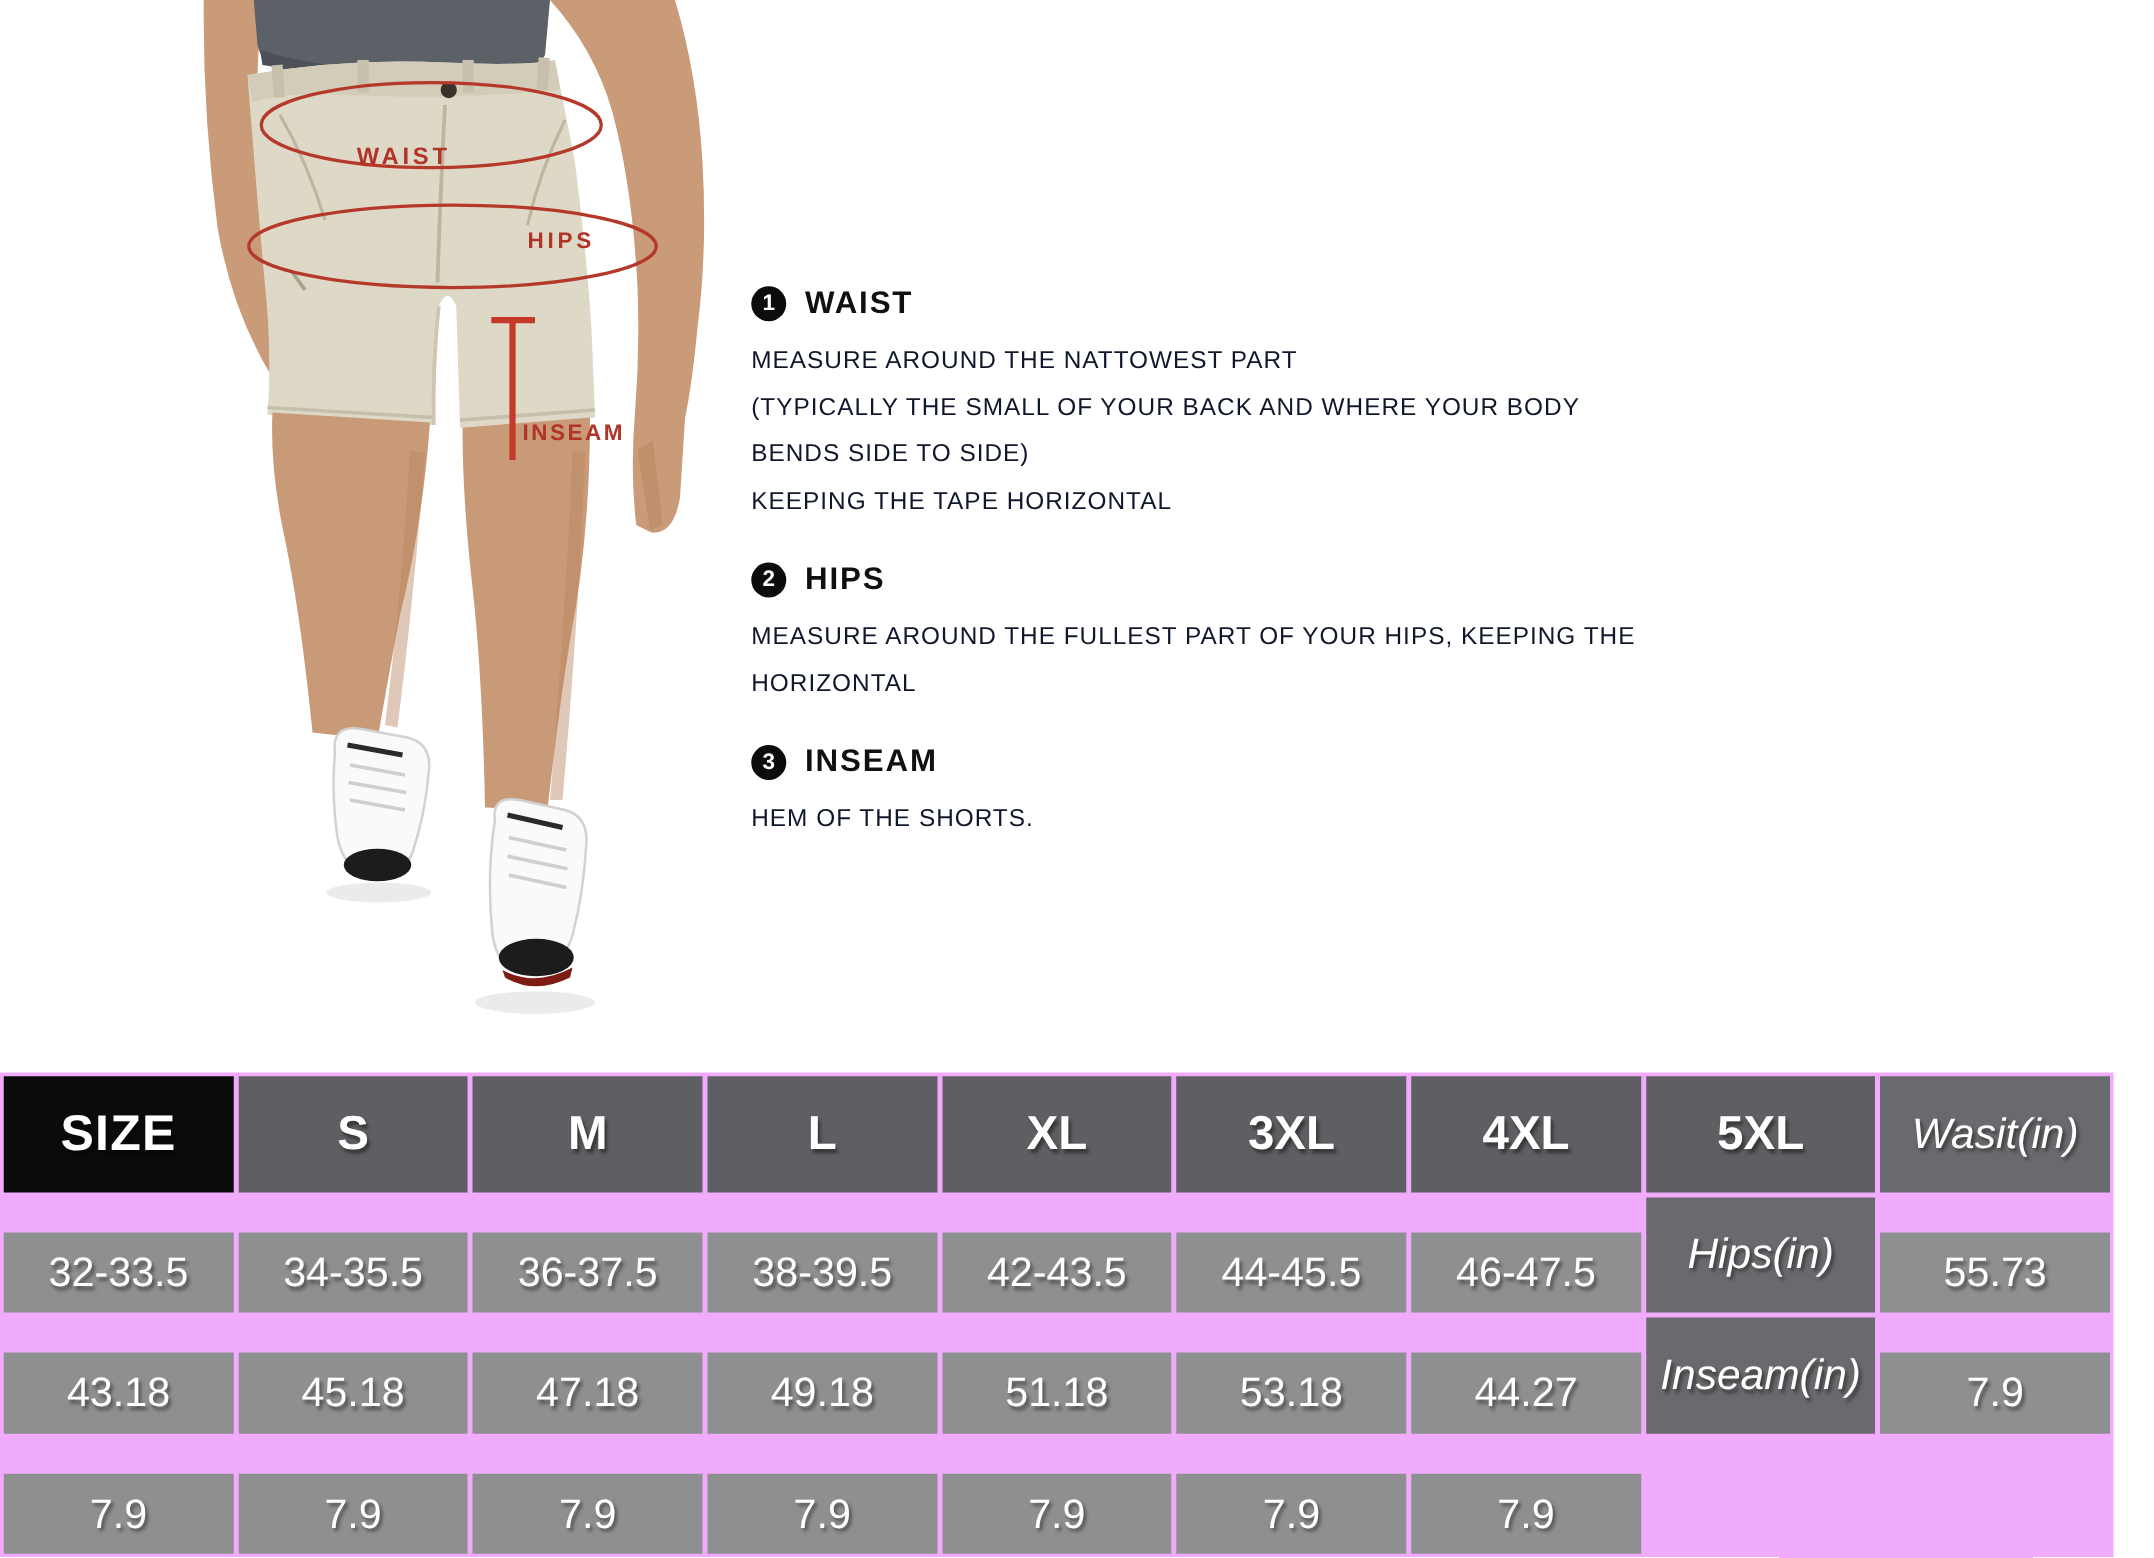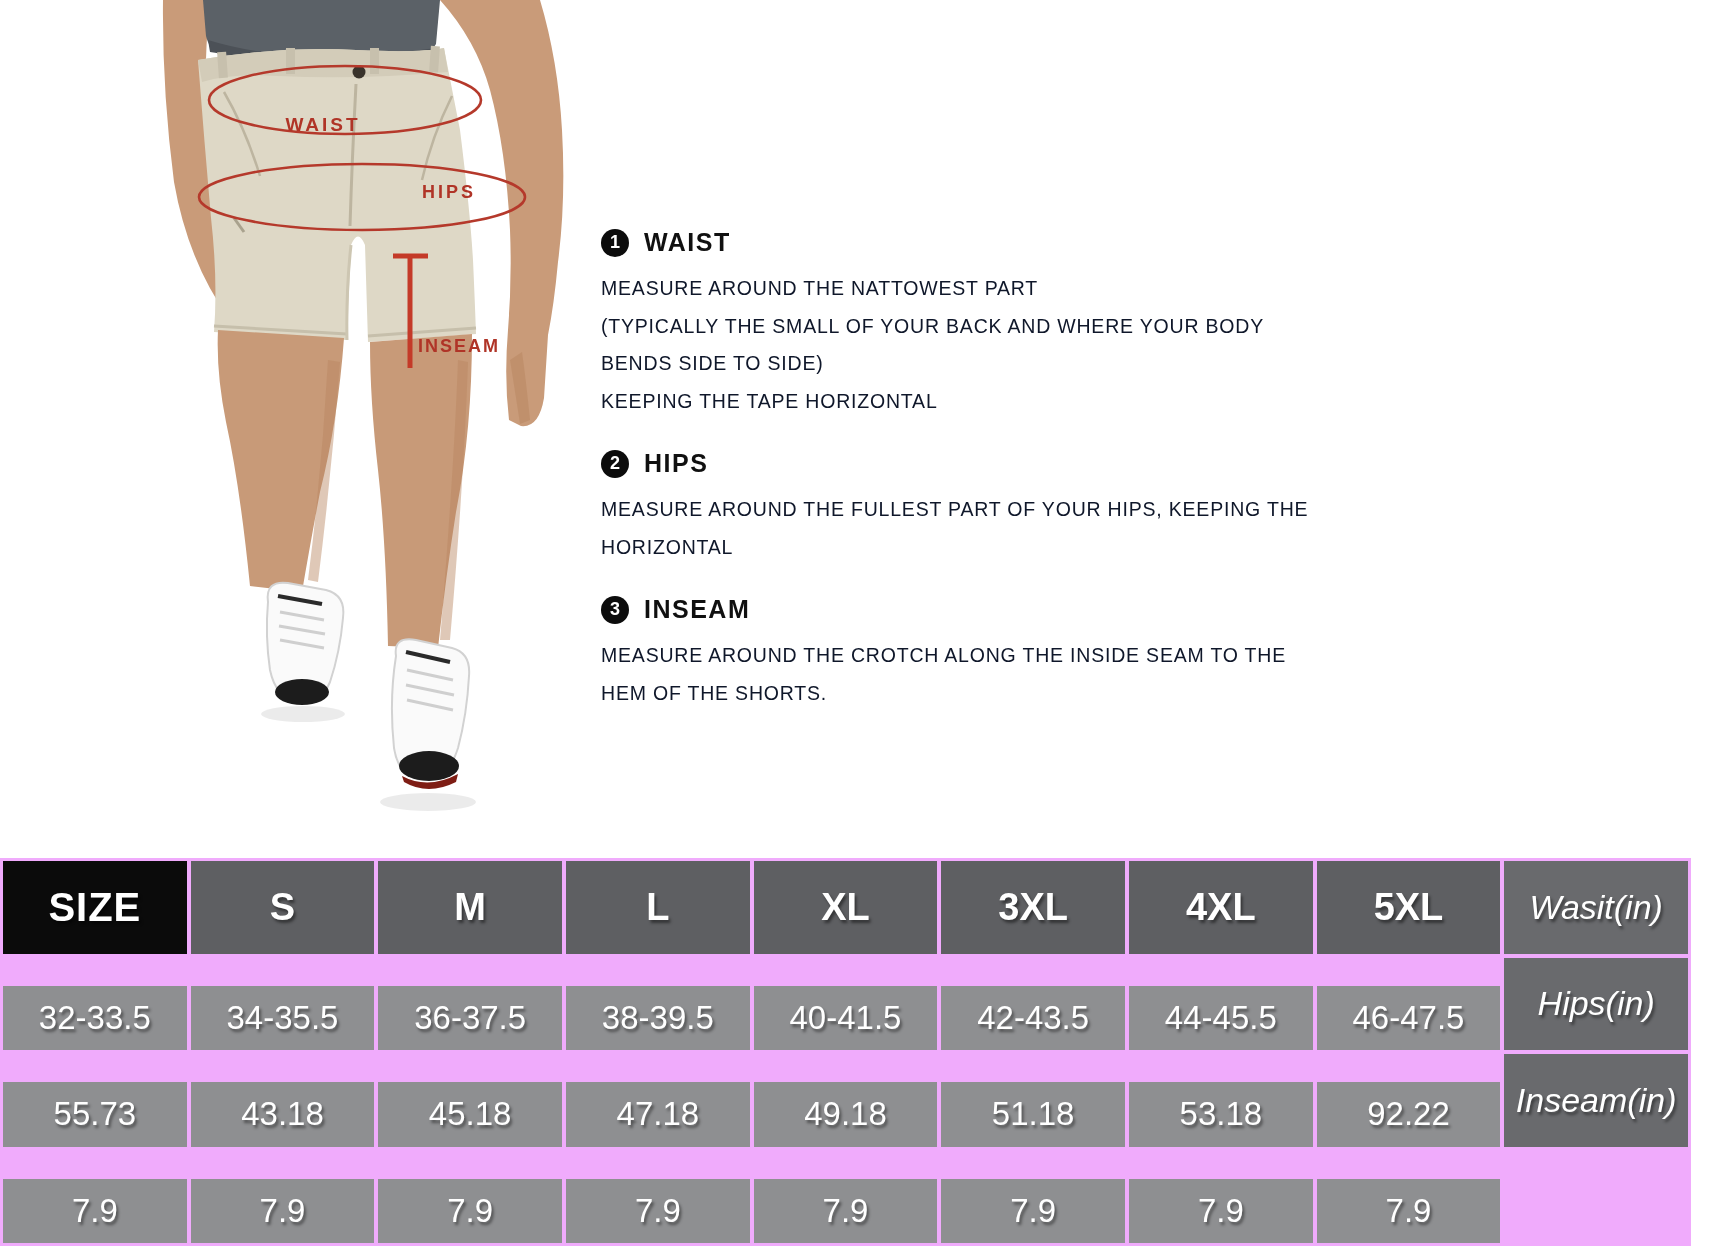--- a/index.html
+++ b/index.html
@@ -135,21 +135,20 @@
       </div>
       <p class="inst-line">MEASURE AROUND THE FULLEST PART OF YOUR HIPS, KEEPING THE</p>
       <p class="inst-line">HORIZONTAL</p>
     </div>
 
     <div class="inst-section">
       <div class="inst-head">
         <span class="badge">3</span>
         <span class="inst-title">INSEAM</span>
       </div>
-      <p class="inst-line">MEASURE AROUND THE CROTCH ALONG THE INSIDE SEAM TO THE</p>
       <p class="inst-line">HEM OF THE SHORTS.</p>
     </div>
 
   </div>
 
   <div class="size-table">
 
     <div class="cell c-size">SIZE</div>
     <div class="cell c-head">S</div>
     <div class="cell c-head">M</div>
@@ -157,34 +156,33 @@
     <div class="cell c-head">XL</div>
     <div class="cell c-head">3XL</div>
     <div class="cell c-head">4XL</div>
     <div class="cell c-head">5XL</div>
 
     <div class="cell c-label">Wasit(in)</div>
     <div class="cell c-val">32-33.5</div>
     <div class="cell c-val">34-35.5</div>
     <div class="cell c-val">36-37.5</div>
     <div class="cell c-val">38-39.5</div>
-    <div class="cell c-val">40-41.5</div>
     <div class="cell c-val">42-43.5</div>
     <div class="cell c-val">44-45.5</div>
     <div class="cell c-val">46-47.5</div>
 
     <div class="cell c-label">Hips(in)</div>
     <div class="cell c-val">55.73</div>
     <div class="cell c-val">43.18</div>
     <div class="cell c-val">45.18</div>
     <div class="cell c-val">47.18</div>
     <div class="cell c-val">49.18</div>
     <div class="cell c-val">51.18</div>
     <div class="cell c-val">53.18</div>
-    <div class="cell c-val">92.22</div>
+    <div class="cell c-val">44.27</div>
 
     <div class="cell c-label">Inseam(in)</div>
     <div class="cell c-val">7.9</div>
     <div class="cell c-val">7.9</div>
     <div class="cell c-val">7.9</div>
     <div class="cell c-val">7.9</div>
     <div class="cell c-val">7.9</div>
     <div class="cell c-val">7.9</div>
     <div class="cell c-val">7.9</div>
     <div class="cell c-val">7.9</div>

